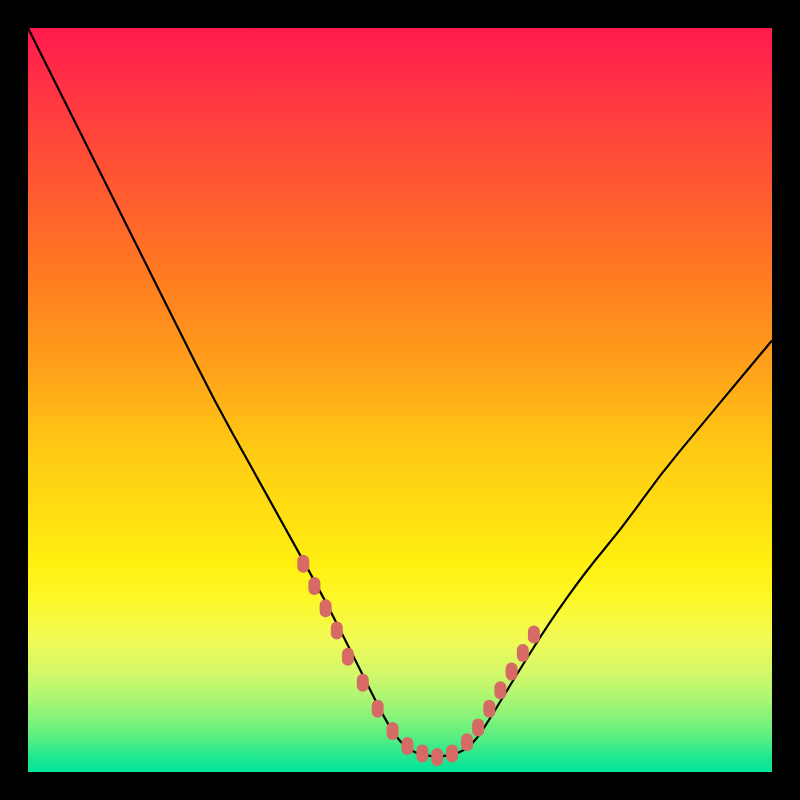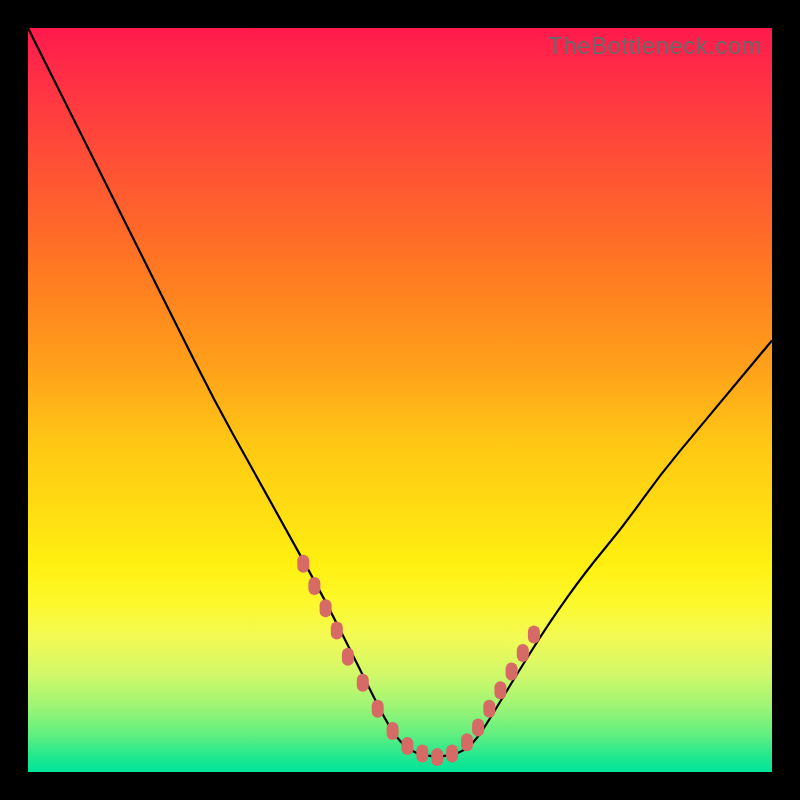--- a/index.html
+++ b/index.html
@@ -66,21 +66,20 @@
     height: 744px;
     z-index: 3;
   }
 </style>
 </head>
 <body>
 
 <div class="chart-container">
   <div class="plot-area">
 
-    <div class="watermark">TheBottleneck.com</div>
 
     <svg class="curve" viewBox="0 0 744 744" preserveAspectRatio="none">
       <path fill="none" stroke="#000" stroke-width="2.2" d="M 0.0 0.0 Q 0.0 0.0 18.6 37.2 Q 37.2 74.4 55.8 111.6 Q 74.4 148.8 93.0 186.0 Q 111.6 223.2 130.2 260.4 Q 148.8 297.6 167.4 334.8 Q 186.0 372.0 204.6 405.5 Q 223.2 439.0 241.8 472.4 Q 260.4 505.9 279.0 539.4 Q 297.6 572.9 316.2 610.1 Q 334.8 647.3 346.0 669.6 Q 357.1 691.9 364.6 703.1 Q 372.0 714.2 379.4 719.8 Q 386.9 725.4 398.0 727.3 Q 409.2 729.1 420.4 727.3 Q 431.5 725.4 439.0 719.8 Q 446.4 714.2 453.8 703.1 Q 461.3 691.9 472.4 673.3 Q 483.6 654.7 502.2 625.0 Q 520.8 595.2 539.4 569.2 Q 558.0 543.1 576.6 520.8 Q 595.2 498.5 613.8 472.4 Q 632.4 446.4 651.0 424.1 Q 669.6 401.8 688.2 379.4 Q 706.8 357.1 725.4 334.8 T 744.0 312.5" id="curve-path"></path>
     </svg>
 
     <svg class="overlay-points" viewBox="0 0 744 744" preserveAspectRatio="none">
       <g id="points-group">
           <rect x="269.3" y="526.7" width="12" height="18" rx="6" ry="6" fill="#d66b66"></rect>
           <rect x="280.4" y="549.0" width="12" height="18" rx="6" ry="6" fill="#d66b66"></rect>
           <rect x="291.6" y="571.3" width="12" height="18" rx="6" ry="6" fill="#d66b66"></rect>

